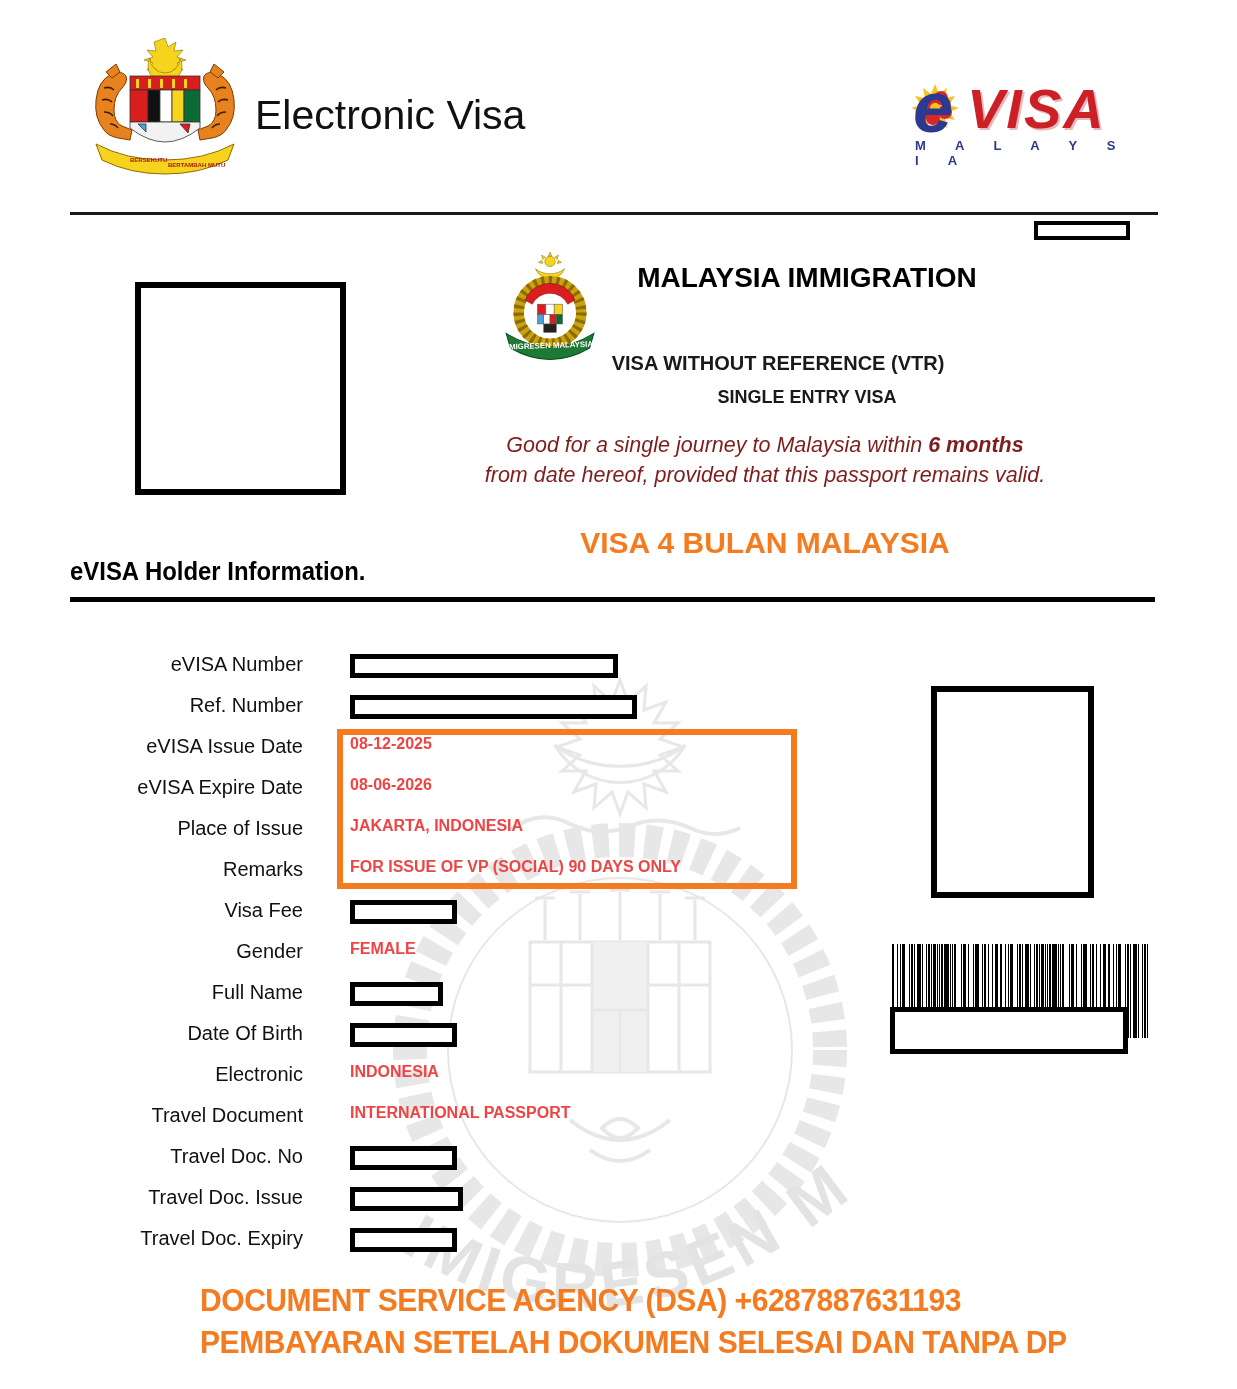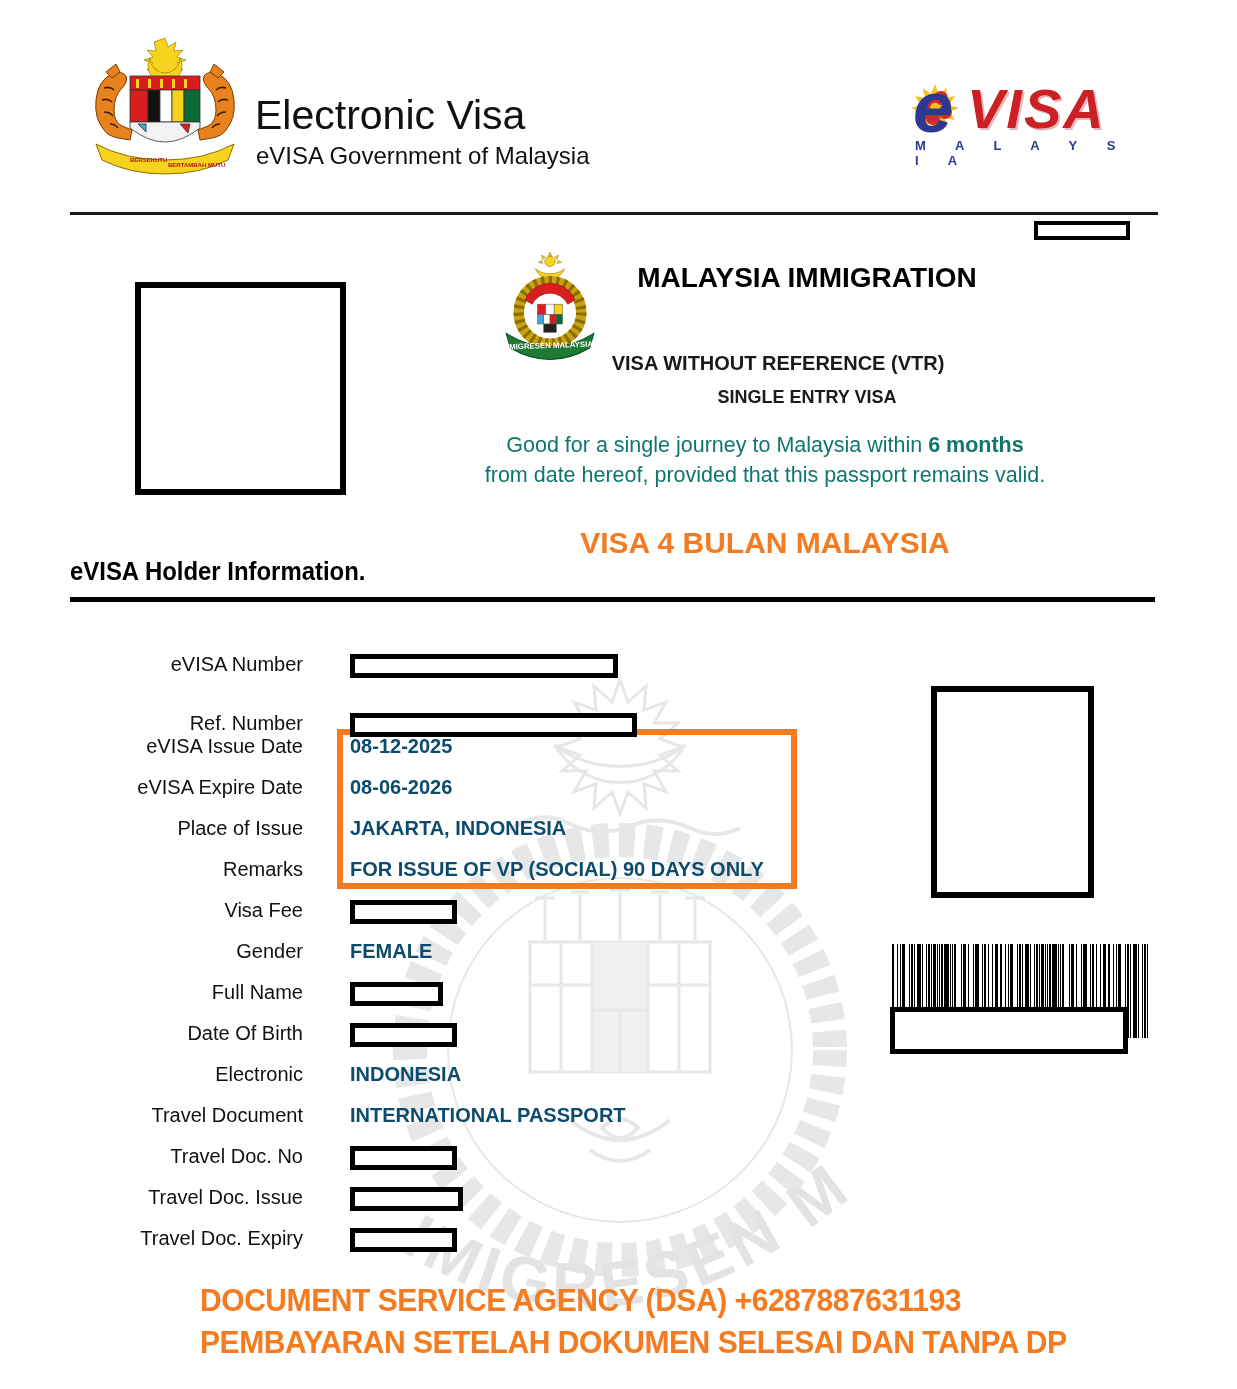--- a/index.html
+++ b/index.html
@@ -25,36 +25,36 @@
   
   .imm-crest { position:absolute; left:497px; top:252px; width:106px; height:120px; }
   .imm-text { position:absolute; left:617px; top:262px; width:380px; text-align:center; }
   .imm-title { font-size:28px; font-weight:bold; color:#000; }
   .imm-sub { font-size:23px; color:#111; margin-top:2px; }
   .imm-vtr { position:absolute; left:588px; top:352px; width:380px; text-align:center; font-size:20px; font-weight:bold; }
   .imm-single { position:absolute; left:617px; top:387px; width:380px; text-align:center; font-size:18px; font-weight:bold; }
 
   .photo-left { position:absolute; left:135px; top:282px; width:211px; height:213px; border:6px solid #000; background:#fff; }
 
-  .validity { position:absolute; left:395px; top:430px; width:740px; text-align:center; font-size:21.5px; color:#0f766e; line-height:30px; }
+  .validity { position:absolute; left:395px; top:430px; width:740px; text-align:center; font-size:21.5px; color:#7f1d1d; line-height:30px;font-style:italic; }
   .validity b { font-weight:bold; }
 
   .visa-bulan { position:absolute; left:395px; top:526px; width:740px; text-align:center; font-size:30px; font-weight:bold; color:#f47b20; letter-spacing:0px; }
 
   .holder-title { position:absolute; left:70px; top:556px; font-size:26px; font-weight:bold; color:#000; transform:scaleX(0.92); transform-origin:left; }
   .rule-2 { position:absolute; left:70px; top:597px; width:1085px; height:5px; background:#000; }
 
   
   .watermark { position:absolute; left:340px; top:650px; width:580px; height:720px; z-index:0; pointer-events:none; }
 
   
   .fields { position:absolute; left:70px; top:653px; width:760px; z-index:2; }
   .frow { position:absolute; left:0; height:28px; width:760px; }
   .flabel { position:absolute; left:0; top:0; width:233px; text-align:right; font-size:20px; color:#111; white-space:nowrap; }
-  .fvalue { position:absolute; left:280px; top:0; font-size:20px; font-weight:bold; color:#0c4a6e; white-space:nowrap; }
+  .fvalue { position:absolute; left:280px; top:0; font-size:16px; font-weight:bold; color:#ef4444; white-space:nowrap; }
   .fredact { position:absolute; left:280px; top:1px; height:24px; border:5px solid #000; background:#fff; }
 
   .orange-box { position:absolute; left:337px; top:729px; width:460px; height:160px; border:6px solid #f47b20; z-index:1; background:transparent; }
 
   
   .photo-right { position:absolute; left:931px; top:686px; width:163px; height:212px; border:6px solid #000; background:#fff; z-index:2; }
   .barcode { position:absolute; left:892px; top:944px; width:258px; height:94px; z-index:2; }
   .redact-barcode { position:absolute; left:890px; top:1007px; width:238px; height:47px; border:5px solid #000; background:#fff; z-index:3; }
 
   
@@ -105,21 +105,20 @@
     </g>
 
     <g>
       <path d="M12 108 q30 16 69 16 q39 0 69 -16 l-6 16 q-28 14 -63 14 q-35 0 -63 -14 z" fill="#f6d31c" stroke="#8a6d00" stroke-width="1"></path>
       <text x="46" y="126" font-size="6" fill="#b01414" font-weight="bold">BERSEKUTU</text>
       <text x="84" y="131" font-size="6" fill="#b01414" font-weight="bold">BERTAMBAH MUTU</text>
     </g>
   </svg>
 
   <div class="hdr-title">Electronic Visa</div>
-  <div class="hdr-sub">eVISA Government of Malaysia</div>
 
   <div class="evisa-logo">
     <div class="evisa-row">
       <svg class="hibiscus" width="64" height="64" viewBox="0 0 64 64">
         <g fill="#f6c21c">
             <path d="M30 6 l4 10 8-6 -2 10 10-2 -6 9 10 3 -10 4 6 8 -10 -2 2 10 -8 -6 -4 10 -4 -10 -8 6 2 -10 -10 2 6 -8 -10 -4 10 -3 -6 -9 10 2 -2 -10 8 6 z"></path>
           </g>
         <g fill="#d8262c">
             <circle cx="24" cy="26" r="7"></circle>
             <circle cx="36" cy="20" r="7"></circle>
@@ -209,21 +208,21 @@
       <textPath href="#wmArc">IMIGRESEN MALAYSIA</textPath>
     </text>
   </svg>
 
   <div class="orange-box"></div>
   <div class="fields" id="fields">
       <div class="frow" style="top: 0px;">
         <div class="flabel">eVISA Number</div>
         <div class="fredact" style="width: 268px;"></div>
       </div>
-      <div class="frow" style="top: 41px; margin-top: 18px;">
+      <div class="frow" style="top: 41px;">
         <div class="flabel">Ref. Number</div>
         <div class="fredact" style="width: 287px;"></div>
       </div>
       <div class="frow" style="top: 82px;">
         <div class="flabel">eVISA Issue Date</div>
         <div class="fvalue">08-12-2025</div>
       </div>
       <div class="frow" style="top: 123px;">
         <div class="flabel">eVISA Expire Date</div>
         <div class="fvalue">08-06-2026</div>

